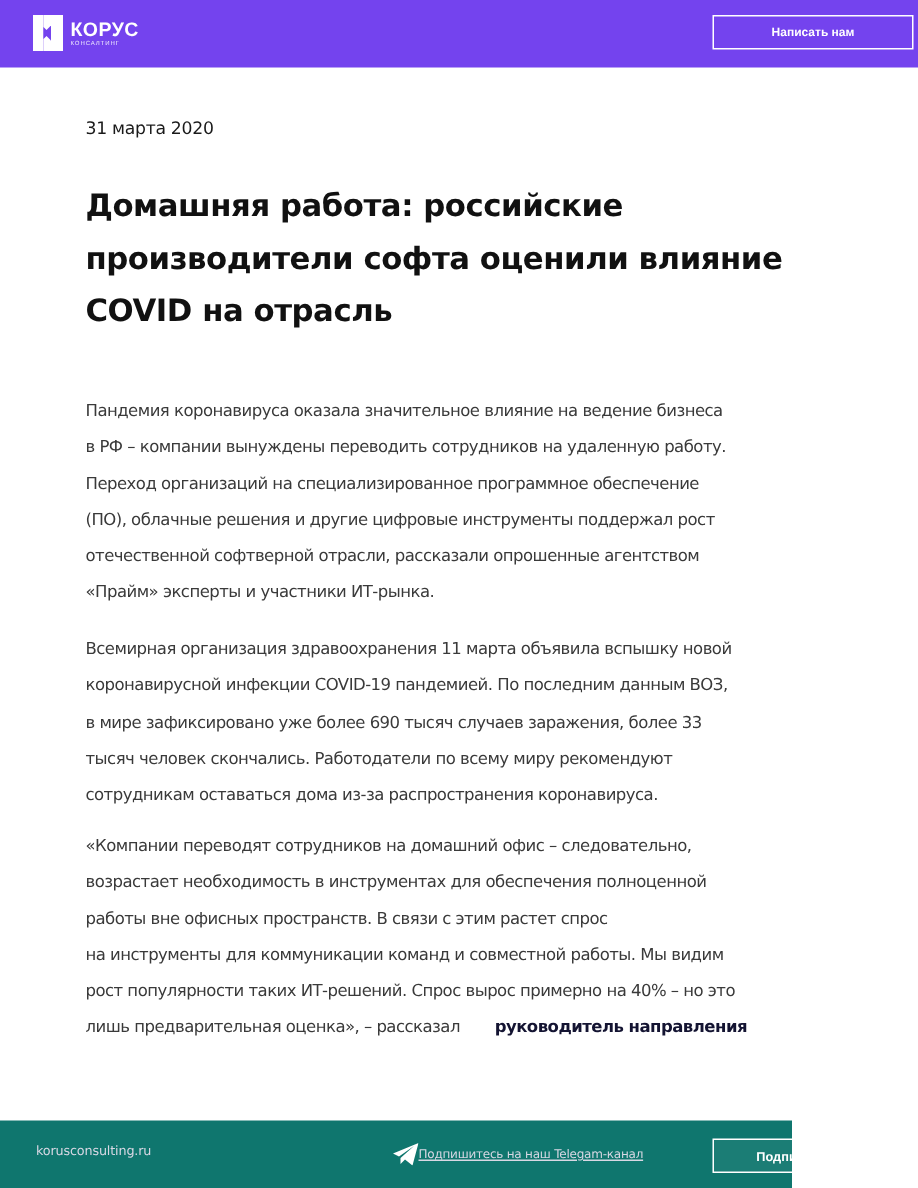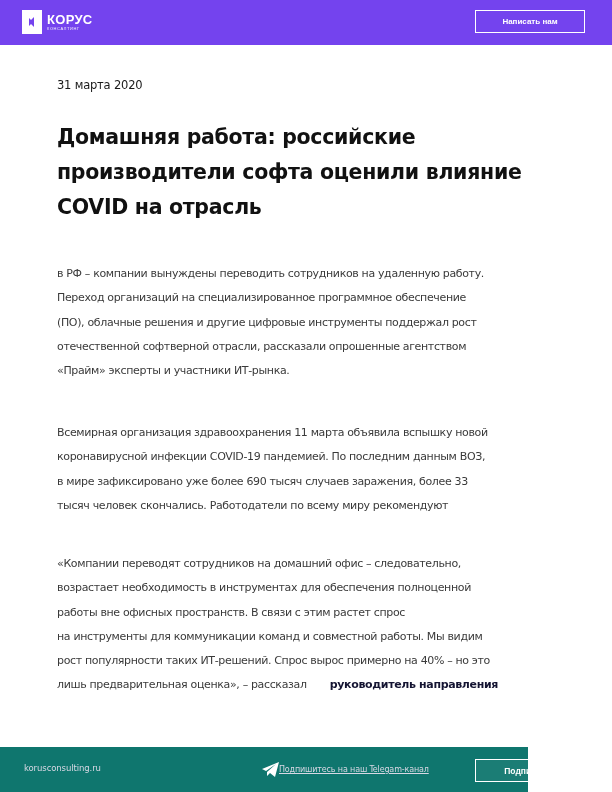--- a/index.html
+++ b/index.html
@@ -19,21 +19,21 @@
     .logo-text { margin-left: 5px; display: flex; flex-direction: column; justify-content: center; }
     .logo-name {
       font-family: "Liberation Sans", sans-serif; font-weight: bold; font-size: 13px;
       color: #ffffff; letter-spacing: 0.3px; line-height: 13px;
     }
     .logo-sub {
       font-family: "Liberation Sans", sans-serif; font-size: 4px; color: #ffffff;
       letter-spacing: 0.6px; line-height: 6px; opacity: 0.9;
     }
     .header-btn {
-      position: absolute; left: 475px; top: 10px; width: 110px; height: 23px;
+      position: absolute; left: 475px; top: 10px; width: 134px; height: 23px;
       border: 1px solid #ffffff; background: transparent; color: #ffffff;
       font-family: "Liberation Sans", sans-serif; font-weight: bold; font-size: 8px;
       display: flex; align-items: center; justify-content: center; cursor: pointer;
     }
 
     .date {
       position: absolute; left: 57px; top: 78px;
       font-size: 11.5px; color: #1a1a1a; font-family: "DejaVu Sans", sans-serif;
       letter-spacing: -0.2px;
     }
@@ -102,32 +102,34 @@
 <main>
   <div class="date">31 марта 2020</div>
 
   <h1 class="title">
     <span style="display:block">Домашняя работа: российские</span>
     <span style="display:block">производители софта оценили влияние</span>
     <span style="display:block">COVID на отрасль</span>
   </h1>
 
   <p class="para p1">
+    <span class="line">Пандемия коронавируса оказала значительное влияние на ведение бизнеса</span>
     <span class="line">в РФ – компании вынуждены переводить сотрудников на удаленную работу.</span>
     <span class="line">Переход организаций на специализированное программное обеспечение</span>
     <span class="line">(ПО), облачные решения и другие цифровые инструменты поддержал рост</span>
     <span class="line">отечественной софтверной отрасли, рассказали опрошенные агентством</span>
     <span class="line">«Прайм» эксперты и участники ИТ-рынка.</span>
   </p>
 
   <p class="para p2">
     <span class="line">Всемирная организация здравоохранения 11 марта объявила вспышку новой</span>
     <span class="line">коронавирусной инфекции COVID-19 пандемией. По последним данным ВОЗ,</span>
     <span class="line">в мире зафиксировано уже более 690 тысяч случаев заражения, более 33</span>
     <span class="line">тысяч человек скончались. Работодатели по всему миру рекомендуют</span>
+    <span class="line">сотрудникам оставаться дома из-за распространения коронавируса.</span>
   </p>
 
   <p class="para p3">
     <span class="line">«Компании переводят сотрудников на домашний офис – следовательно,</span>
     <span class="line">возрастает необходимость в инструментах для обеспечения полноценной</span>
     <span class="line">работы вне офисных пространств. В связи с этим растет спрос</span>
     <span class="line">на инструменты для коммуникации команд и совместной работы. Мы видим</span>
     <span class="line">рост популярности таких ИТ-решений. Спрос вырос примерно на 40% – но это</span>
     <span class="line"><span>лишь предварительная оценка», – рассказал </span><b>руководитель направления</b></span>
   </p>

